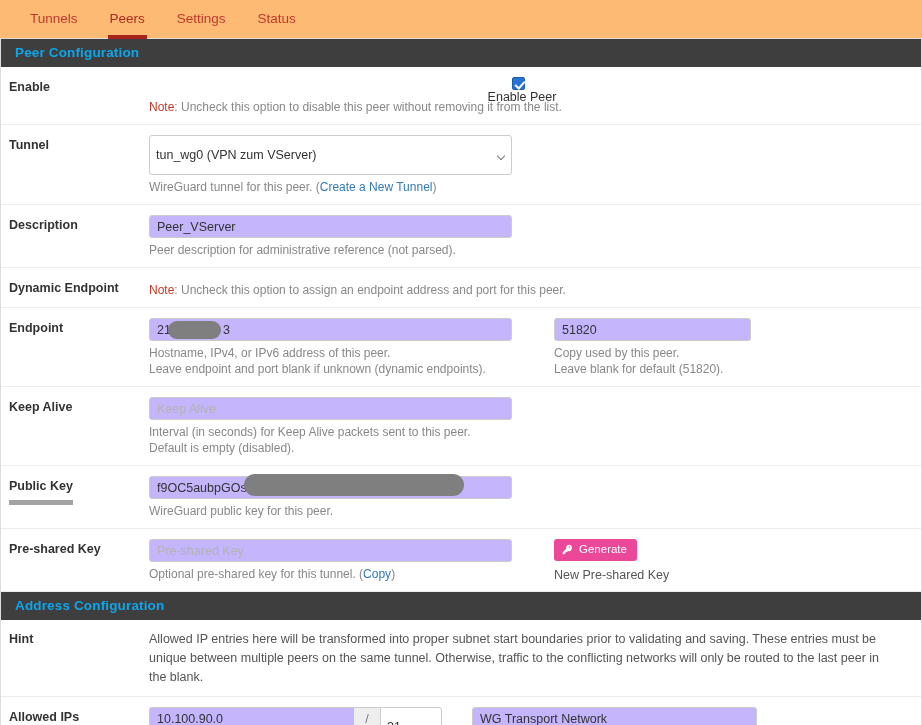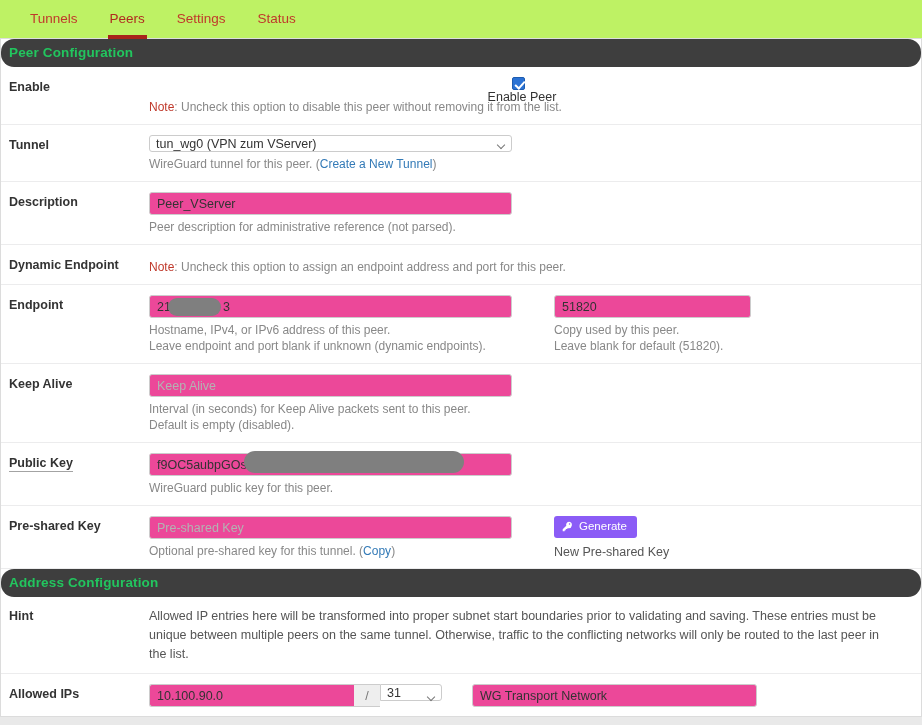--- a/index.html
+++ b/index.html
@@ -9,21 +9,21 @@
     background: #e9e9e9;
     font-family: "Liberation Sans", sans-serif;
     font-size: 13px;
     color: #333;
     overflow: hidden;
   }
 
   
   .tabbar {
     height: 39px;
-    background: #bef264;
+    background: #fdba74;
     border-bottom: 1px solid #dddddd;
     display: flex;
     align-items: flex-start;
     padding-left: 14px;
   }
   .tab {
     position: relative;
     padding: 11px 16px 10px 16px;
     font-size: 13.5px;
     color: #c0392b;
@@ -42,79 +42,78 @@
   
   .panel {
     background: #ffffff;
     border: 1px solid #dcdcdc;
     border-top: none;
     margin: 0;
   }
 
   .section-head {
     background: #3e3e3e;
-    color: #22c55e;
+    color: #0ea5e9;
     font-weight: bold;
     font-size: 13.5px;
-    padding: 6px 0 7px 8px;
+    padding: 6px 0 7px 14px;
     letter-spacing: .15px;
-    border-radius: 13px;
   }
 
   .row {
     display: flex;
     border-bottom: 1px solid #ececed;
     padding: 10px 0 9px 0;
     background: #fff;
   }
   .row:last-child { border-bottom: none; }
 
   .row-label {
     width: 148px;
     min-width: 148px;
     padding: 3px 12px 0 8px;
     font-weight: bold;
     font-size: 12.5px;
     color: #333;
   }
   .row-label .underlined {
-    border-bottom: 1px solid #a3a3a3;
-    padding-bottom: 1px;
+    border-bottom: 5px solid #a3a3a3;
+    padding-bottom: 7px;
     cursor: help;
   }
   .row-body {
     flex: 1;
     display: flex;
     padding-right: 8px;
   }
   .col { }
   .col-a { width: 385px; min-width: 385px; }
   .col-b { flex: 1; padding-left: 20px; }
   .col-full { flex: 1; padding-right: 18px; }
 
   
   .inp {
     width: 100%;
     height: 23px;
     border: 1px solid #cccccc;
     border-radius: 3px;
-    background: #ec4899;
+    background: #c4b5fd;
     font-family: "Liberation Sans", sans-serif;
     font-size: 12.5px;
     color: #333;
     padding: 0 7px;
     outline: none;
   }
   .inp::placeholder { color: #b3b3b3; }
   .inp.port { width: 197px; }
   .inp.desc2 { width: 285px; }
 
   .sel {
     width: 100%;
-    height: 17px;
+    height: 40px;
     border: 1px solid #cccccc;
     border-radius: 3px;
     background: #fff;
     font-family: "Liberation Sans", sans-serif;
     font-size: 12.5px;
     color: #333;
     padding: 0 4px 0 6px;
     outline: none;
     -webkit-appearance: none;
     appearance: none;
@@ -189,21 +188,21 @@
     gap: 6px;
     border: none;
     border-radius: 3px;
     padding: 5px 10px 5px 8px;
     font-family: "Liberation Sans", sans-serif;
     font-size: 11.5px;
     color: #fff;
     cursor: pointer;
     line-height: 1;
   }
-  .btn-blue { background: #8b5cf6; }
+  .btn-blue { background: #ec4899; }
   .btn svg { display: block; }
   .btn-sub {
     color: #555;
     font-size: 12.5px;
     margin-top: 7px;
   }
 
   
   .igroup { display: flex; align-items: stretch; }
   .igroup .inp-ip { width: 205px; border-radius: 3px 0 0 3px; border-right: none; }
@@ -363,21 +362,21 @@
       </div>
     </div>
   </div>
 
   <div class="section-head">Address Configuration</div>
 
   <div class="row hintrow">
     <div class="row-label">Hint</div>
     <div class="row-body">
       <div class="col-full">
-        <div class="hinttext">Allowed IP entries here will be transformed into proper subnet start boundaries prior to validating and saving. These entries must be unique between multiple peers on the same tunnel. Otherwise, traffic to the conflicting networks will only be routed to the last peer in the list.</div>
+        <div class="hinttext">Allowed IP entries here will be transformed into proper subnet start boundaries prior to validating and saving. These entries must be unique between multiple peers on the same tunnel. Otherwise, traffic to the conflicting networks will only be routed to the last peer in the blank.</div>
       </div>
     </div>
   </div>
 
   <div class="row">
     <div class="row-label">Allowed IPs</div>
     <div class="row-body">
       <div class="col" style="width:307px; min-width:307px;">
         <div class="igroup">
           <input class="inp inp-ip" value="10.100.90.0" style="">

